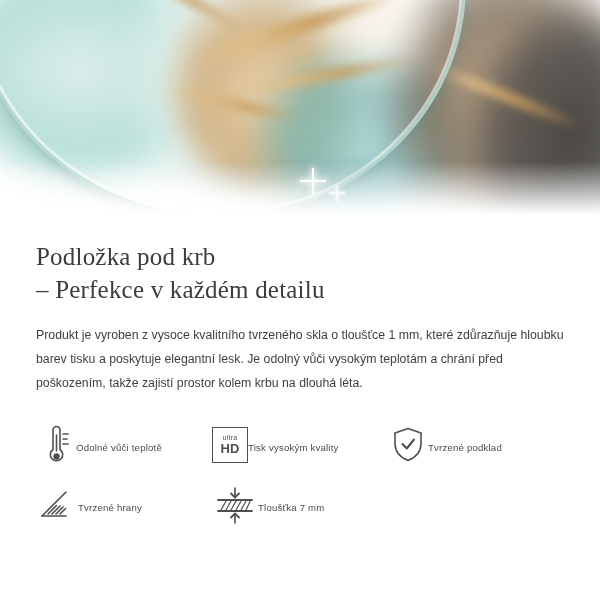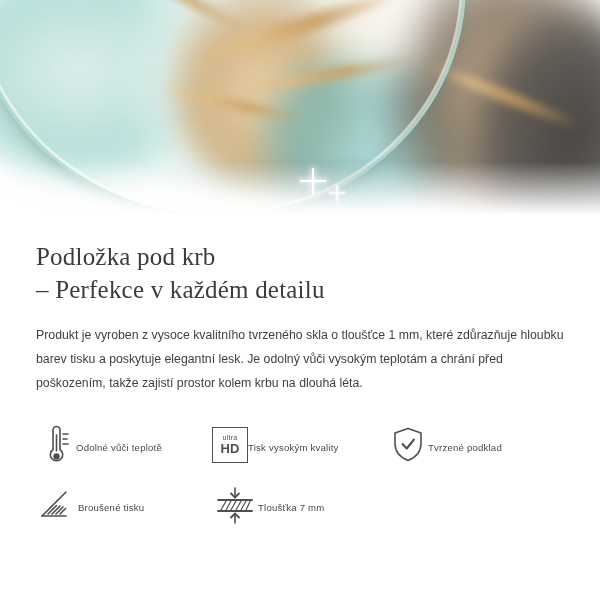--- a/index.html
+++ b/index.html
@@ -313,21 +313,21 @@
         <div class="feature-icon">
           <svg width="42" height="42" viewBox="0 0 42 42" fill="none" stroke="#4f4f4f" stroke-width="1.6" stroke-linecap="round">
             <path d="M6 32 L30 8"></path>
             <path d="M6 32 L30 32"></path>
             <line x1="12" y1="30" x2="20.5" y2="21.5"></line>
             <line x1="16" y1="30" x2="24" y2="22"></line>
             <line x1="20" y1="30" x2="27" y2="23"></line>
             <line x1="24" y1="30" x2="29.5" y2="24.5"></line>
           </svg>
         </div>
-        <div class="feature-label">Broušené tisku</div>
+        <div class="feature-label">Tvrzené hrany</div>
       </div>
 
       <div class="feature">
         <div class="feature-icon">
           <svg width="46" height="44" viewBox="0 0 46 44" fill="none" stroke="#4f4f4f" stroke-width="1.6" stroke-linecap="round">
             <line x1="23" y1="5" x2="23" y2="14"></line>
             <polyline points="19,10.5 23,14.5 27,10.5" stroke-width="1.8"></polyline>
             <line x1="6" y1="17" x2="40" y2="17" stroke-width="1.8"></line>
             <line x1="6" y1="28" x2="40" y2="28" stroke-width="1.8"></line>
             <g stroke-width="1.2">

